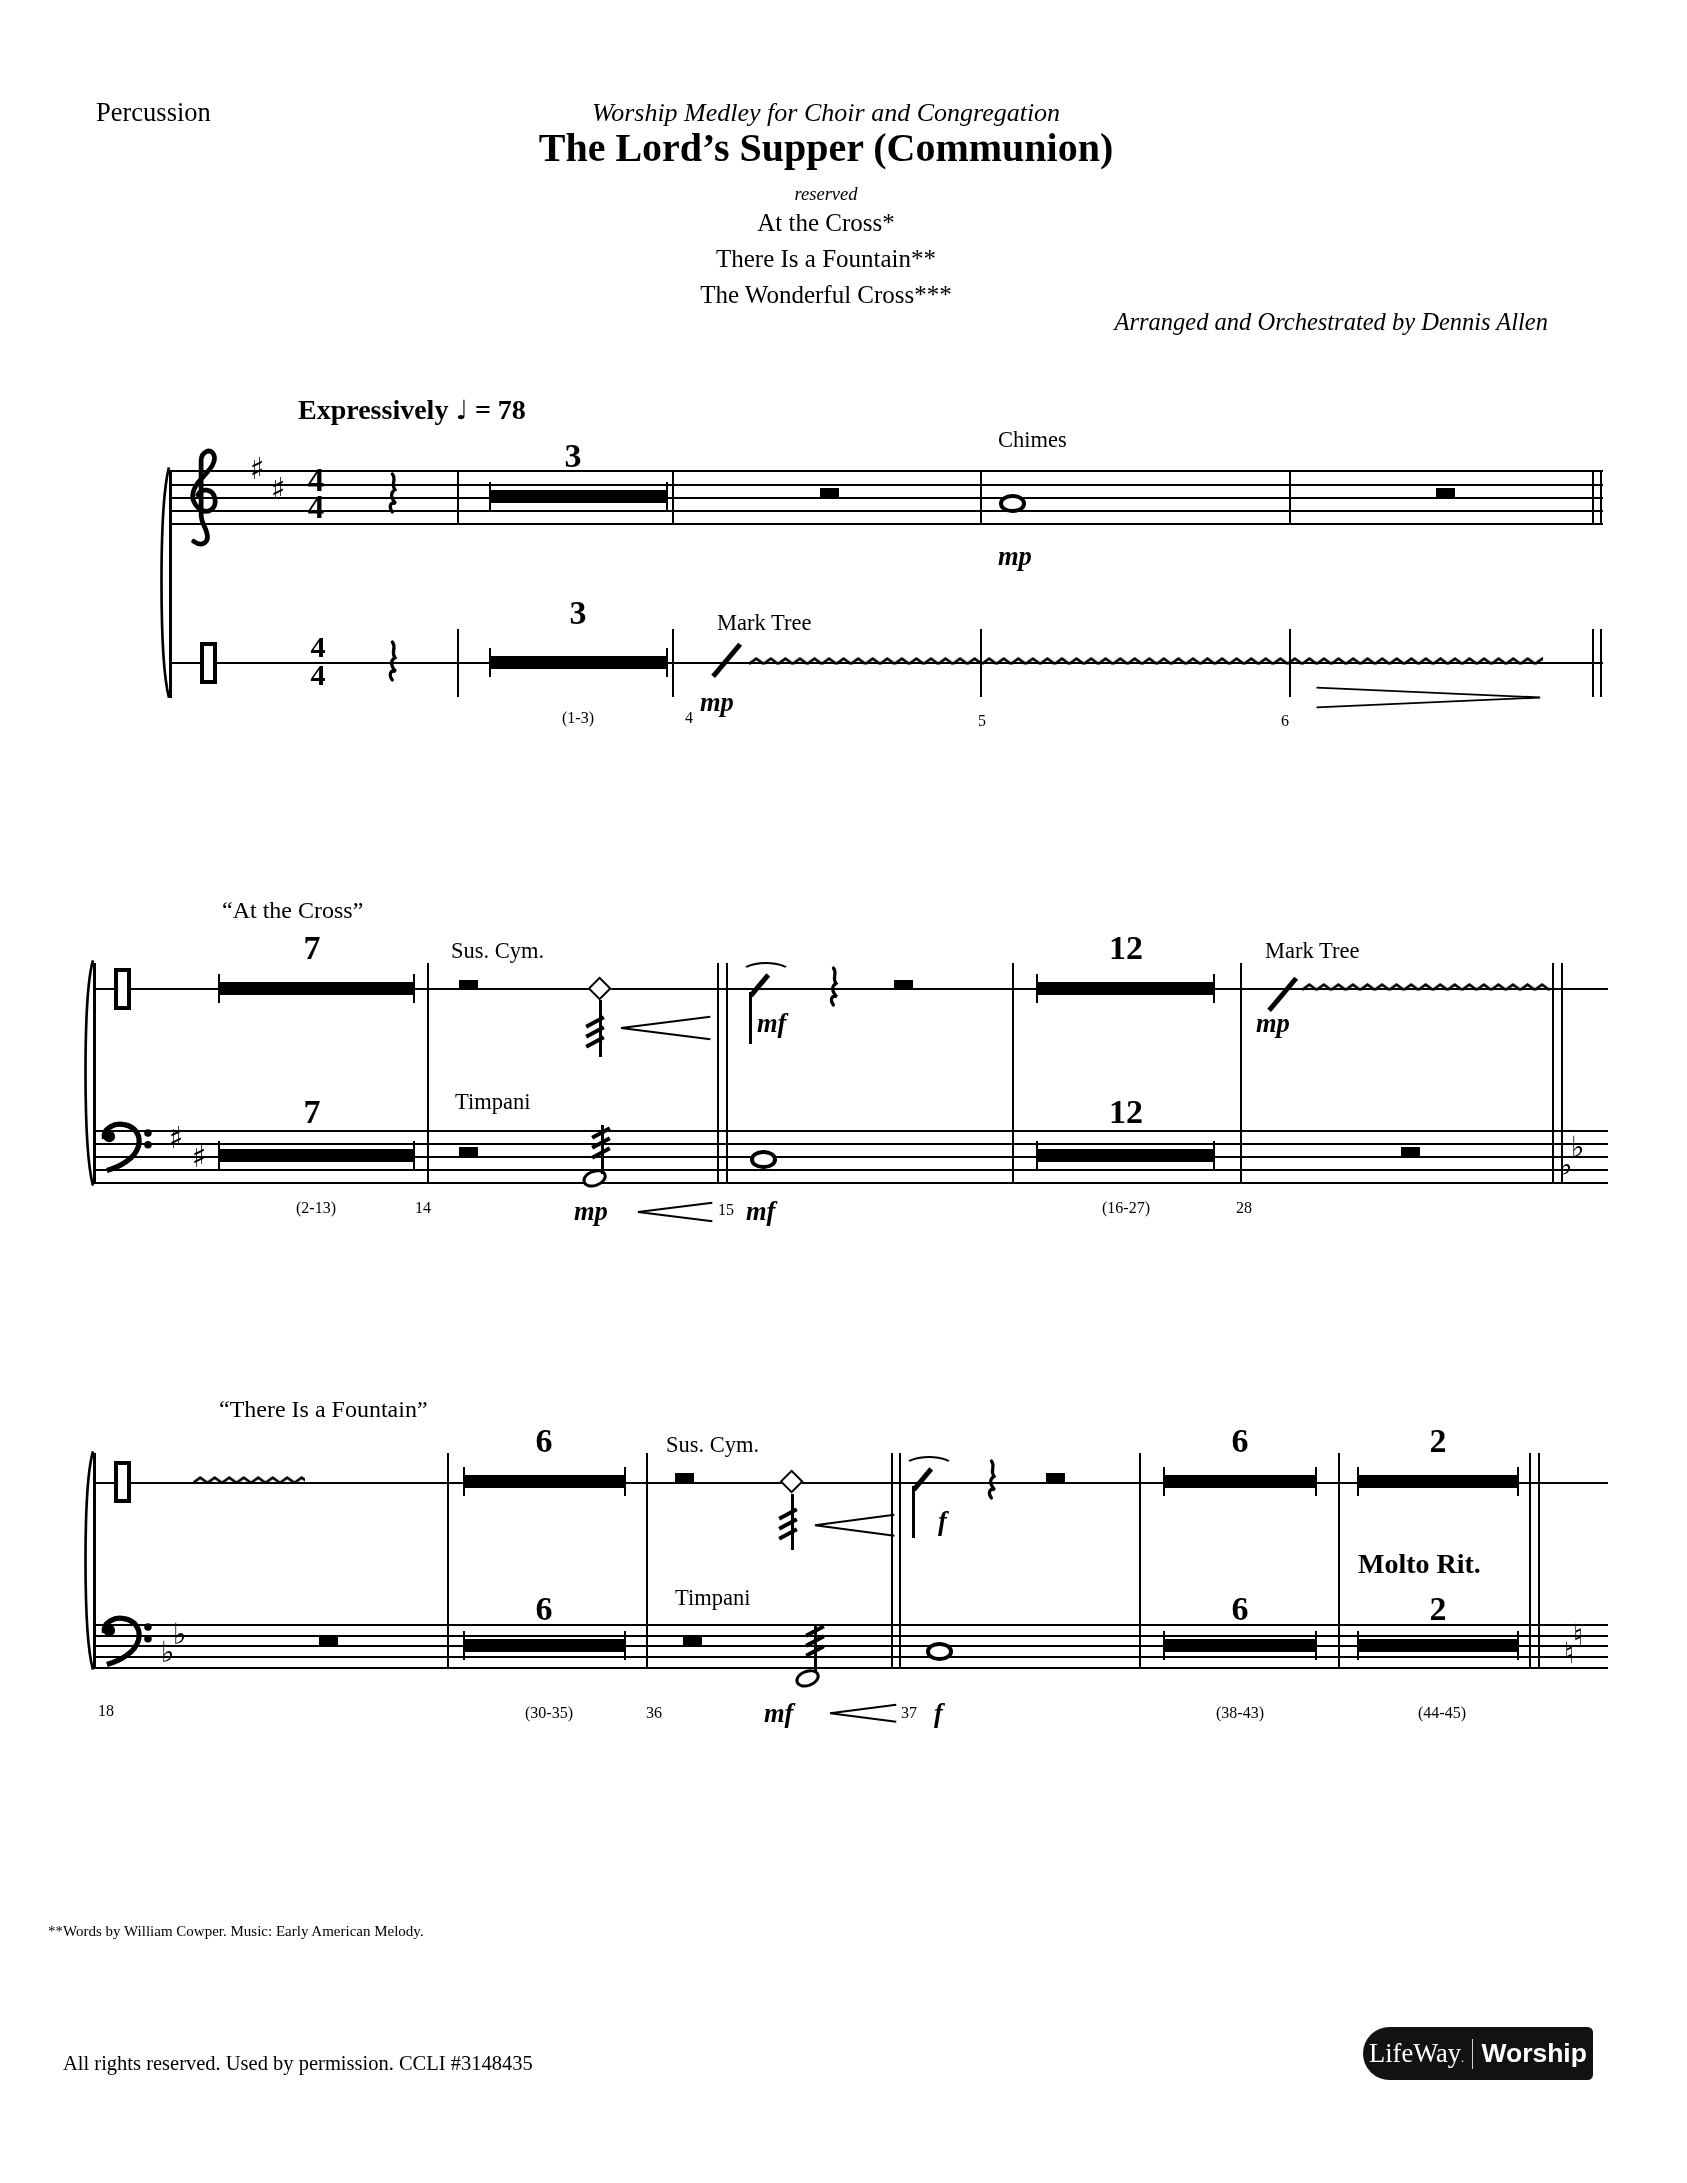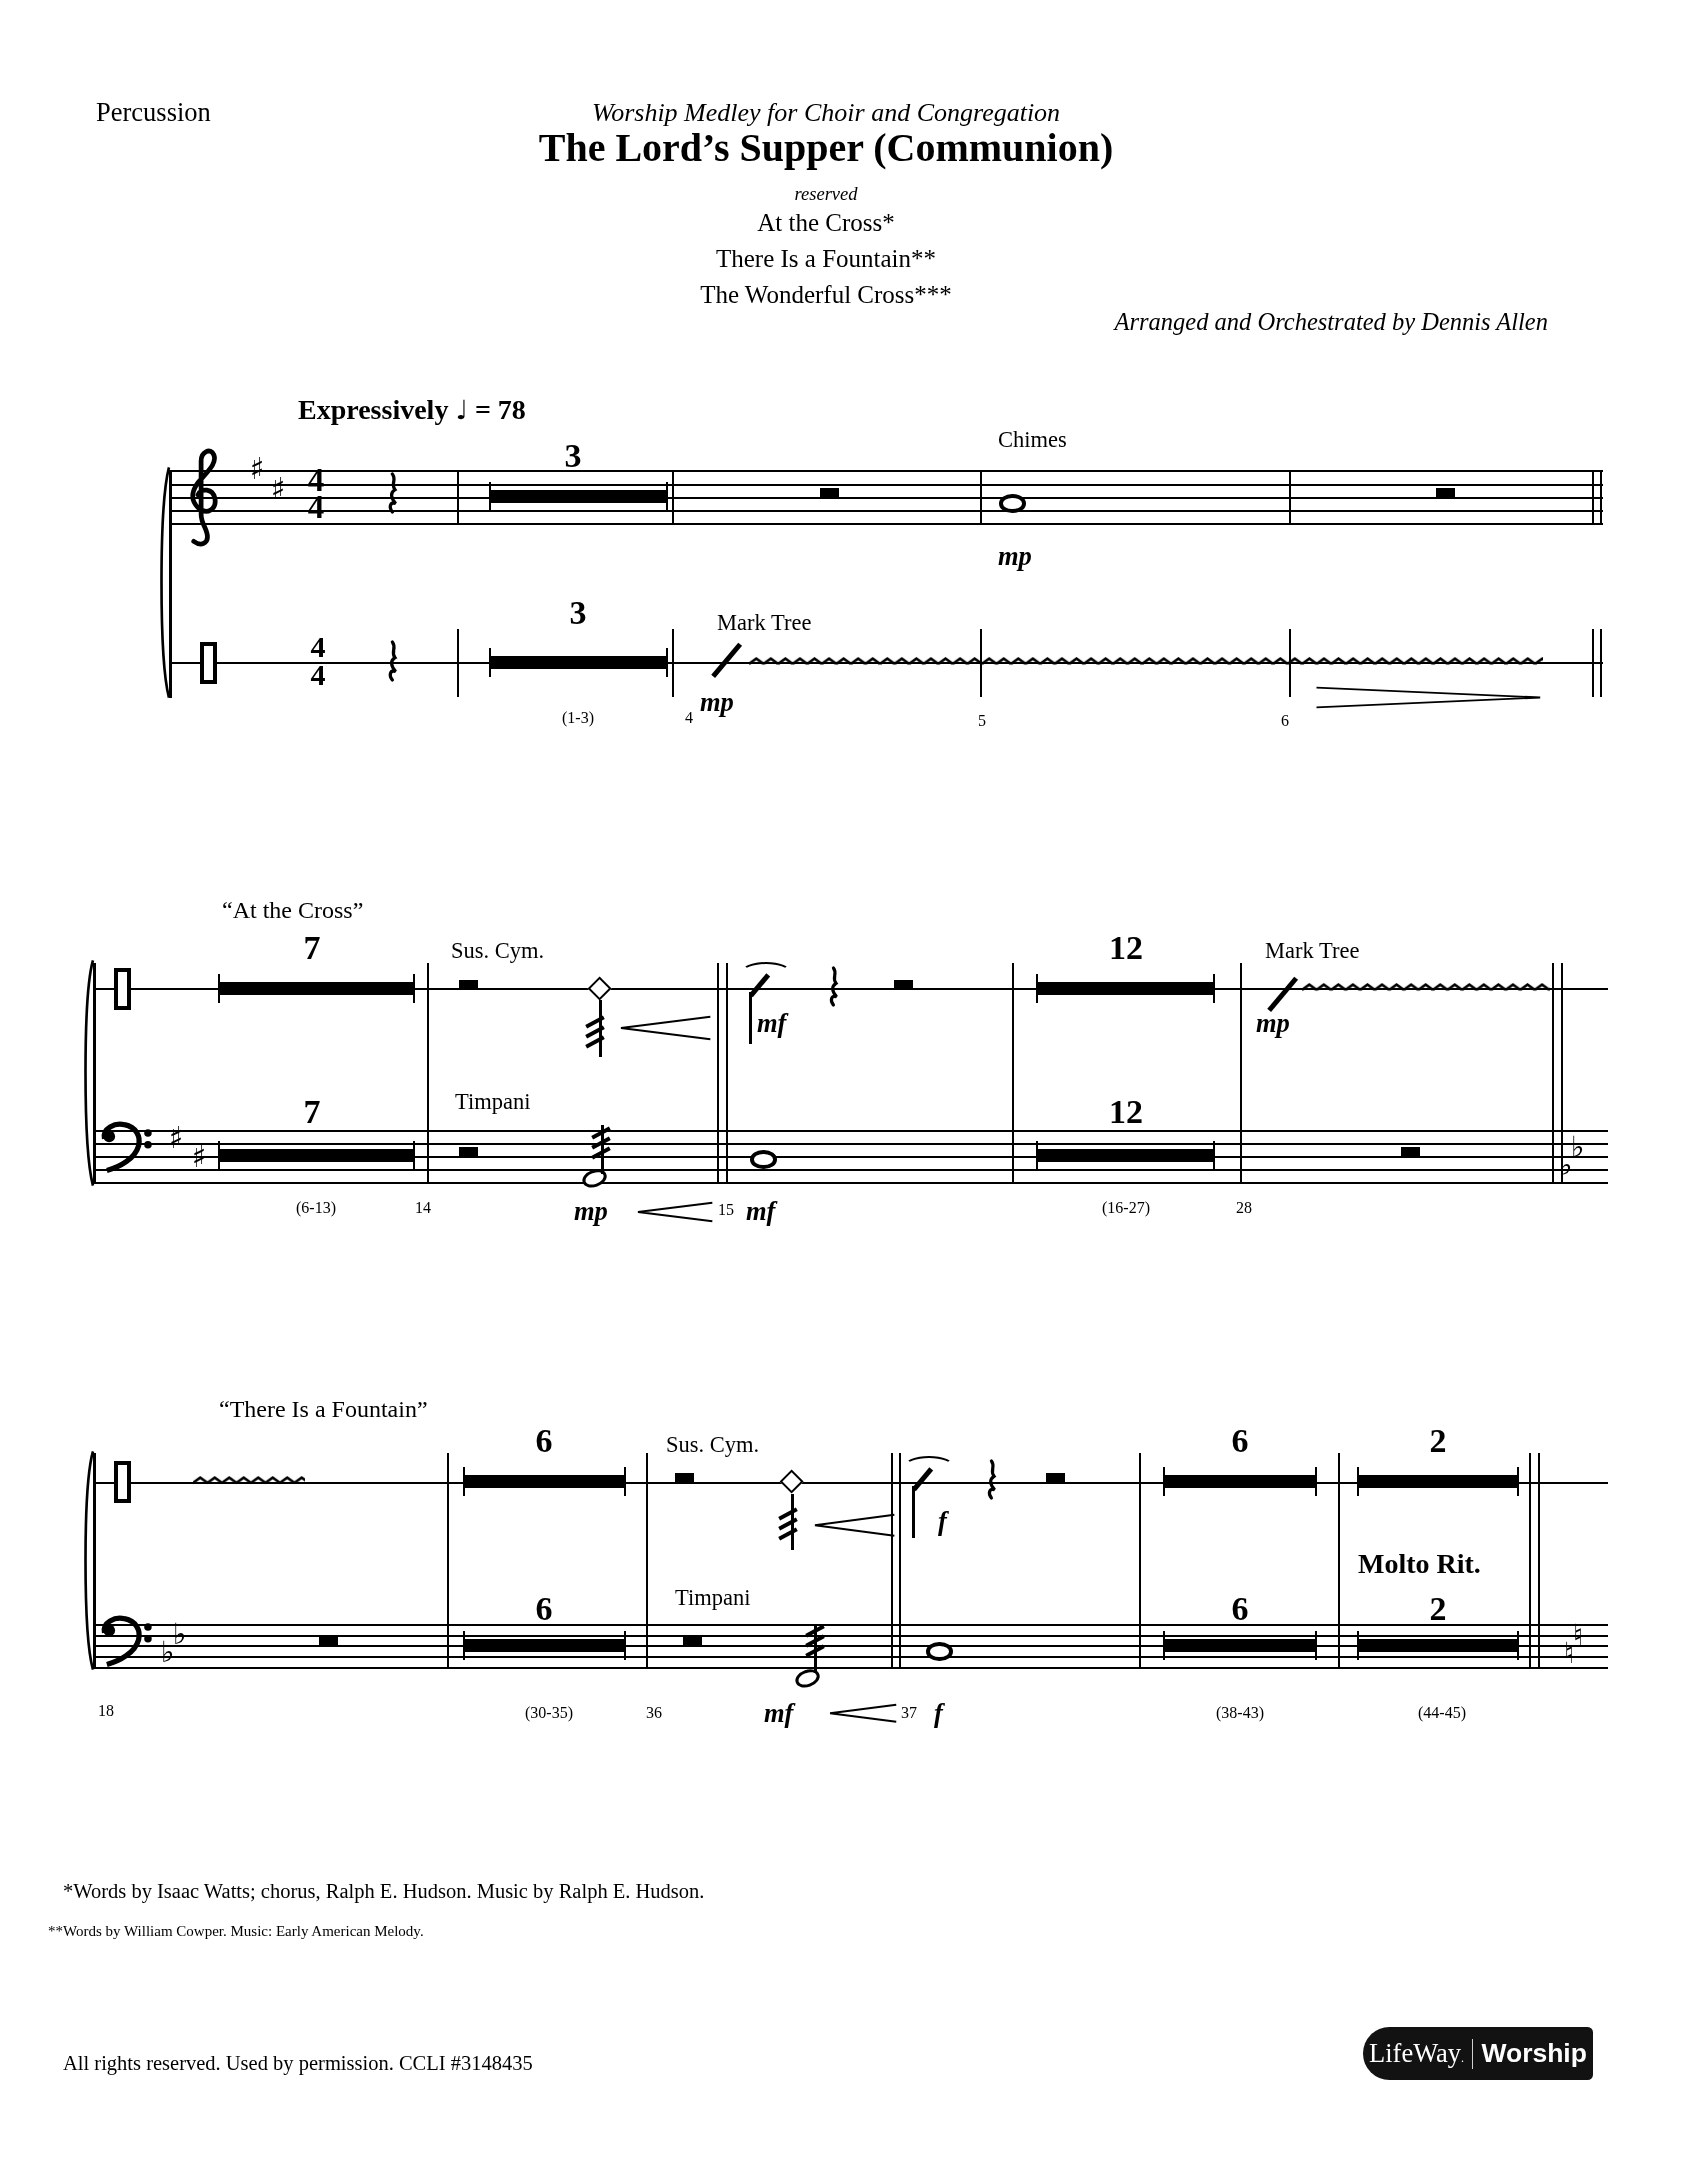--- a/index.html
+++ b/index.html
@@ -213,21 +213,21 @@
     <div class="oh" style="left:582px;top:1170px"></div>
     <div class="stem" style="left:601px;top:1125px;height:49px"></div>
     <div class="ts" style="left:591px;top:1131px"></div>
     <div class="ts" style="left:591px;top:1141px"></div>
     <div class="ts" style="left:591px;top:1151px"></div>
     <div class="wn" style="left:750px;top:1150px"></div>
     <div class="mrbar" style="left:1037px;top:1149px;width:177px"></div>
     <div class="t mrnum" style="left:1126px;top:1093px">12</div>
     <div class="hr" style="left:1401px;top:1147px"></div>
 
-    <div class="t mnum ctr" style="left:316px;top:1199px">(6-13)</div>
+    <div class="t mnum ctr" style="left:316px;top:1199px">(2-13)</div>
     <div class="t mnum ctr" style="left:423px;top:1199px">14</div>
     <div class="t dyn" style="left:574px;top:1196px">mp</div>
     <svg style="left:634px;top:1200px" width="81" height="24" viewBox="0 0 122 36">
         <path d="M118,4 L6,18 L118,32" fill="none" stroke="#000" stroke-width="3"></path>
       </svg>
     <div class="t mnum" style="left:718px;top:1201px">15</div>
     <div class="t dyn" style="left:746px;top:1196px">mf</div>
     <div class="t mnum ctr" style="left:1126px;top:1199px">(16-27)</div>
     <div class="t mnum ctr" style="left:1244px;top:1199px">28</div>
   </div>
@@ -325,21 +325,20 @@
     <div class="t dyn" style="left:764px;top:1698px">mf</div>
     <svg style="left:826px;top:1702px" width="73" height="22.5" viewBox="0 0 110 34">
         <path d="M106,4 L6,17 L106,30" fill="none" stroke="#000" stroke-width="3"></path>
       </svg>
     <div class="t mnum" style="left:901px;top:1704px">37</div>
     <div class="t dyn" style="left:934px;top:1698px">f</div>
     <div class="t mnum ctr" style="left:1240px;top:1704px">(38-43)</div>
     <div class="t mnum ctr" style="left:1442px;top:1704px">(44-45)</div>
   </div>
 
-  <div class="t" style="left:63px;top:1880px;font-size:20.5px">*Words by Isaac Watts; chorus, Ralph E. Hudson. Music by Ralph E. Hudson.</div>
   <div class="t" style="left:48px;top:1923px;font-size:15px">**Words by William Cowper. Music: Early American Melody.</div>
   <div class="t" style="left:63px;top:2052px;font-size:20.5px">All rights reserved. Used by permission. CCLI #3148435</div>
 
   <div id="logo">
     <span class="lw"><span>LifeWay</span><span style="font-size:12px;vertical-align:baseline">.</span></span>
     <span class="dv"></span>
     <span class="wo">Worship</span>
   </div>
 
 </div>

